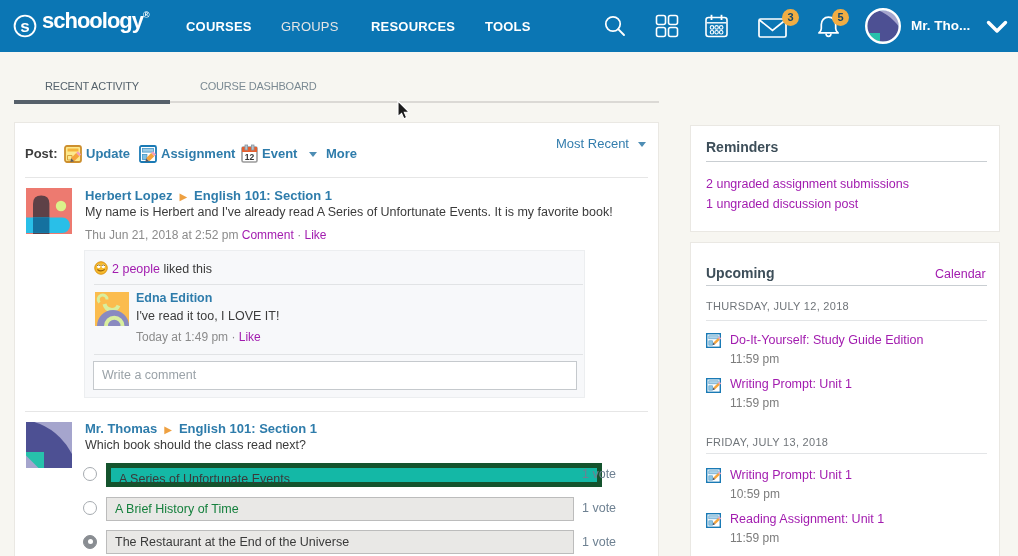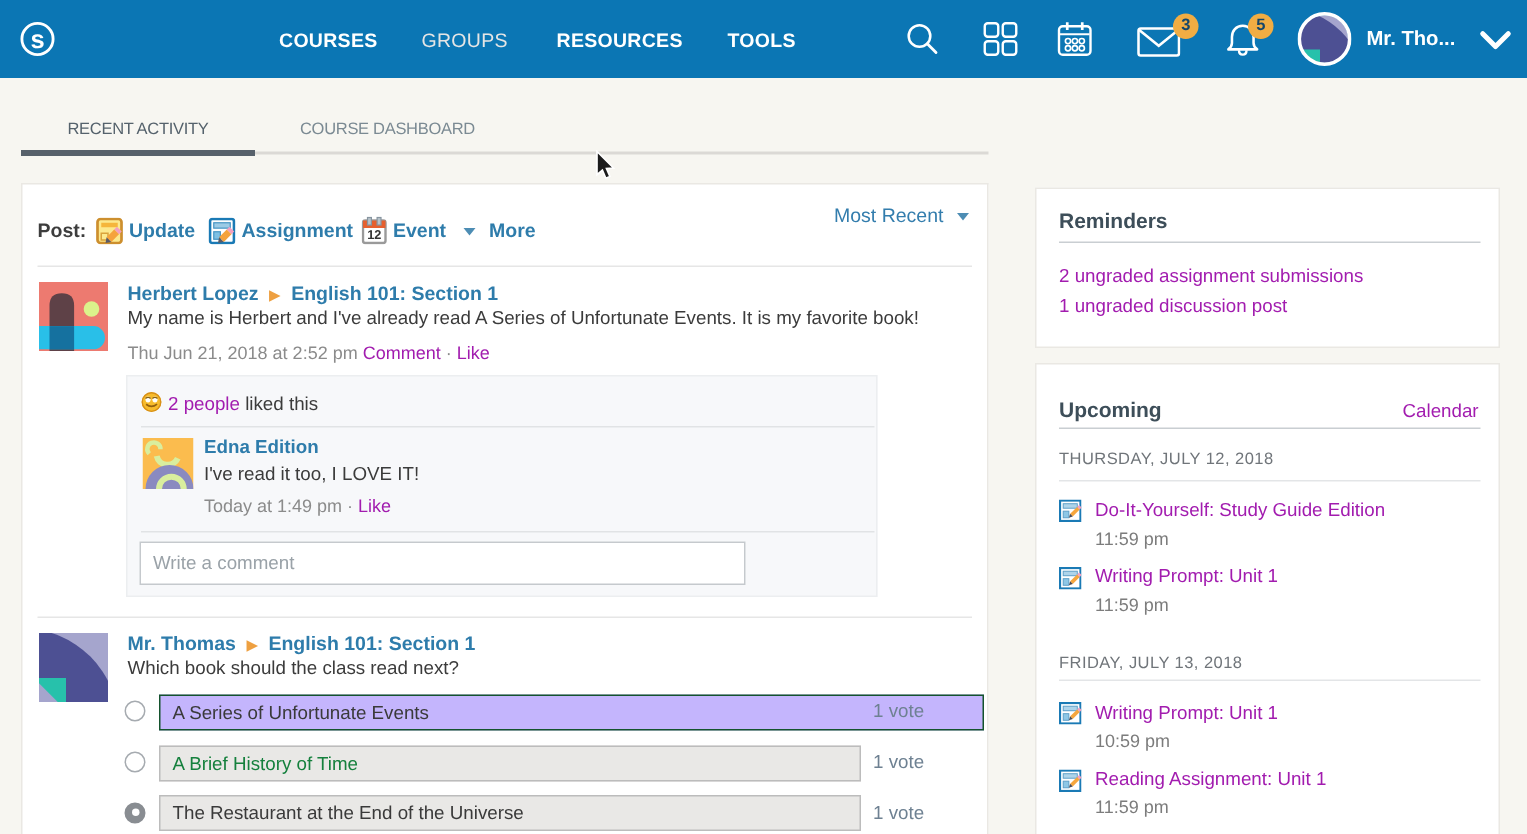--- a/index.html
+++ b/index.html
@@ -8,20 +8,21 @@
 .blnk{color:#2e7cab;font-weight:bold}
 </style></head>
 <body>
 
 <div class="abs" style="left:0;top:0;width:1018px;height:52px;background:#0b76b4">
 
   <svg class="abs" style="left:13px;top:14px" width="24" height="24" viewBox="0 0 24 24">
     <circle cx="12" cy="12" r="10.4" fill="none" stroke="#fff" stroke-width="1.9"></circle>
     <text x="12" y="18" font-size="17" font-weight="bold" fill="#fff" text-anchor="middle" font-family="Liberation Sans">s</text>
   </svg>
+  <div class="abs" style="left:42px;top:8px;font-size:22px;font-weight:bold;color:#fff;letter-spacing:-1px">schoology<span style="font-size:9px;vertical-align:10px">®</span></div>
 
   <div class="abs" style="left:186px;top:19px;font-size:13px;font-weight:bold;color:#fff;letter-spacing:0.2px">COURSES</div>
   <div class="abs" style="left:281px;top:19px;font-size:13px;font-weight:normal;color:#e5e5e5;letter-spacing:0.2px">GROUPS</div>
   <div class="abs" style="left:371px;top:19px;font-size:13px;font-weight:bold;color:#fff;letter-spacing:0.2px">RESOURCES</div>
   <div class="abs" style="left:485px;top:19px;font-size:13px;font-weight:bold;color:#fff;letter-spacing:0.2px">TOOLS</div>
 
   <svg class="abs" style="left:602px;top:13px" width="26" height="26" viewBox="0 0 26 26">
     <circle cx="11" cy="11" r="7.2" fill="none" stroke="#fff" stroke-width="1.7"></circle>
     <line x1="16.2" y1="16.2" x2="22" y2="22" stroke="#fff" stroke-width="1.9" stroke-linecap="round"></line>
   </svg>
@@ -155,37 +156,37 @@
   <rect width="34" height="34" fill="#fbbc4e"></rect>
   <path d="M4.5 10.5 A4.4 4.4 0 1 1 12 7.5" fill="none" stroke="#d9ee9e" stroke-width="3"></path>
   <path d="M9.5 12 A 7.4 7.4 0 0 0 23.5 13.5" fill="none" stroke="#d9ee9e" stroke-width="4"></path>
   <path d="M2 34 A 16 16 0 0 1 34 34 Z" fill="#8a8ac0"></path>
   <path d="M11 34 A 8.2 8.2 0 0 1 27.5 34" fill="none" stroke="#d9ee9e" stroke-width="4"></path>
 </svg>
 <div class="abs" style="left:136px;top:291px;font-size:12.5px"><a class="blnk">Edna Edition</a></div>
 <div class="abs" style="left:136px;top:309px;font-size:12.5px;color:#3b3b3b">I've read it too, I LOVE IT!</div>
 <div class="abs" style="left:136px;top:330px;font-size:12px;color:#8b8b8b">Today at 1:49 pm · <a class="lnk">Like</a></div>
 <div class="abs" style="left:94px;top:354px;width:489px;height:1px;background:#e1e3e5"></div>
-<div class="abs" style="left:93px;top:361px;width:404px;height:29px;background:#fff;border:1px solid #c5c9cd;font-size:12.5px;color:#9aa2a8;line-height:27px;padding-left:8px">Write a comment</div>
+<div class="abs" style="left:93px;top:361px;width:484px;height:29px;background:#fff;border:1px solid #c5c9cd;font-size:12.5px;color:#9aa2a8;line-height:27px;padding-left:8px">Write a comment</div>
 
 <div class="abs" style="left:25px;top:411px;width:623px;height:1px;background:#e6e6e6"></div>
 
 <svg class="abs" style="left:26px;top:422px" width="46" height="46" viewBox="0 0 46 46">
   <rect width="46" height="46" fill="#a5a5cd"></rect>
   <circle cx="-11" cy="61" r="64" fill="#4d5093"></circle>
   <rect x="0" y="30" width="18" height="16" fill="#27c1ab"></rect>
   <path d="M0 33.5 L12.5 46 L0 46 Z" fill="#a5a5cd"></path>
 </svg>
 <div class="abs" style="left:85px;top:421px;font-size:13px">
   <a class="blnk">Mr. Thomas</a><span style="color:#eea041;font-size:10px;padding:0 7px">▶</span><a class="blnk">English 101: Section 1</a>
 </div>
 <div class="abs" style="left:85px;top:438px;font-size:12.5px;color:#3b3b3b">Which book should the class read next?</div>
 
 <div class="abs" style="left:83px;top:467px;width:14px;height:14px;border-radius:50%;background:#fff;border:1.5px solid #a6abb0"></div>
-<div class="abs" style="left:106px;top:463px;width:550px;height:24px;background:#c4b5fd;border:1px solid #14532d;font-size:12.5px;color:#3a3a3a;line-height:22px;padding-left:8px">A Series of Unfortunate Events</div>
+<div class="abs" style="left:106px;top:463px;width:496px;height:24px;background:#14b8a6;border:5px solid #14532d;font-size:12.5px;color:#3a3a3a;line-height:22px;padding-left:8px">A Series of Unfortunate Events</div>
 <div class="abs" style="left:582px;top:467px;font-size:12.5px;color:#6e8192">1 vote</div>
 
 <div class="abs" style="left:83px;top:500.5px;width:14px;height:14px;border-radius:50%;background:#fff;border:1.5px solid #a6abb0"></div>
 <div class="abs" style="left:106px;top:496.5px;width:468px;height:24px;background:#e9e8e6;border:1px solid #bcbcbc;font-size:12.5px;color:#15803d;line-height:22px;padding-left:8px">A Brief History of Time</div>
 <div class="abs" style="left:582px;top:500.5px;font-size:12.5px;color:#6e8192">1 vote</div>
 
 <div class="abs" style="left:83px;top:534.5px;width:14px;height:14px;border-radius:50%;background:#898d92;border:1.5px solid #898d92"></div>
 <div class="abs" style="left:87.5px;top:539px;width:5px;height:5px;border-radius:50%;background:#fff"></div>
 <div class="abs" style="left:106px;top:530px;width:468px;height:24px;background:#e9e8e6;border:1px solid #bcbcbc;font-size:12.5px;color:#3a3a3a;line-height:22px;padding-left:8px">The Restaurant at the End of the Universe</div>
 <div class="abs" style="left:582px;top:534.5px;font-size:12.5px;color:#6e8192">1 vote</div>

